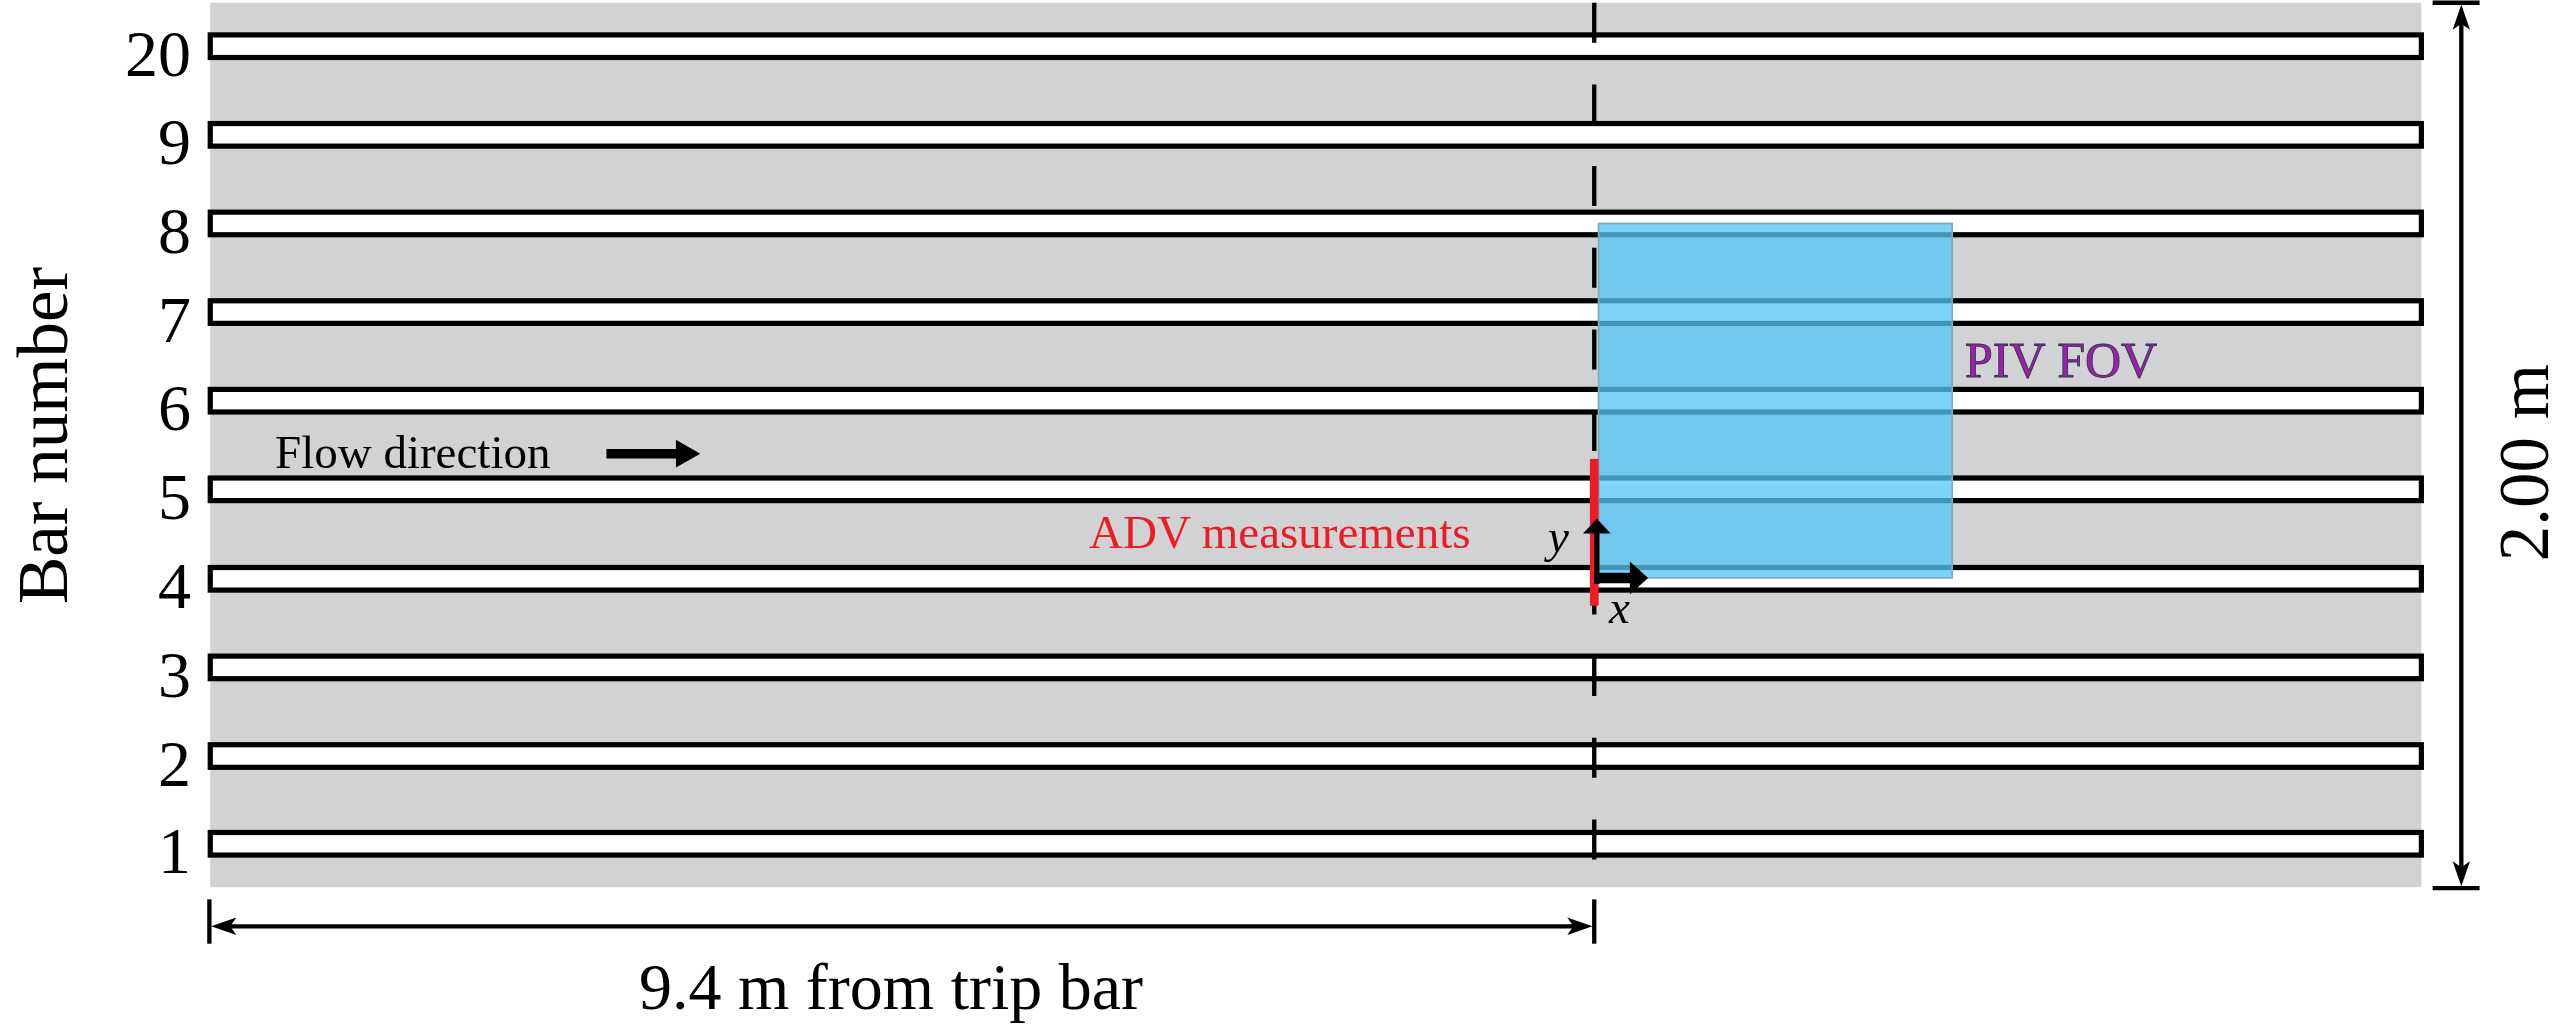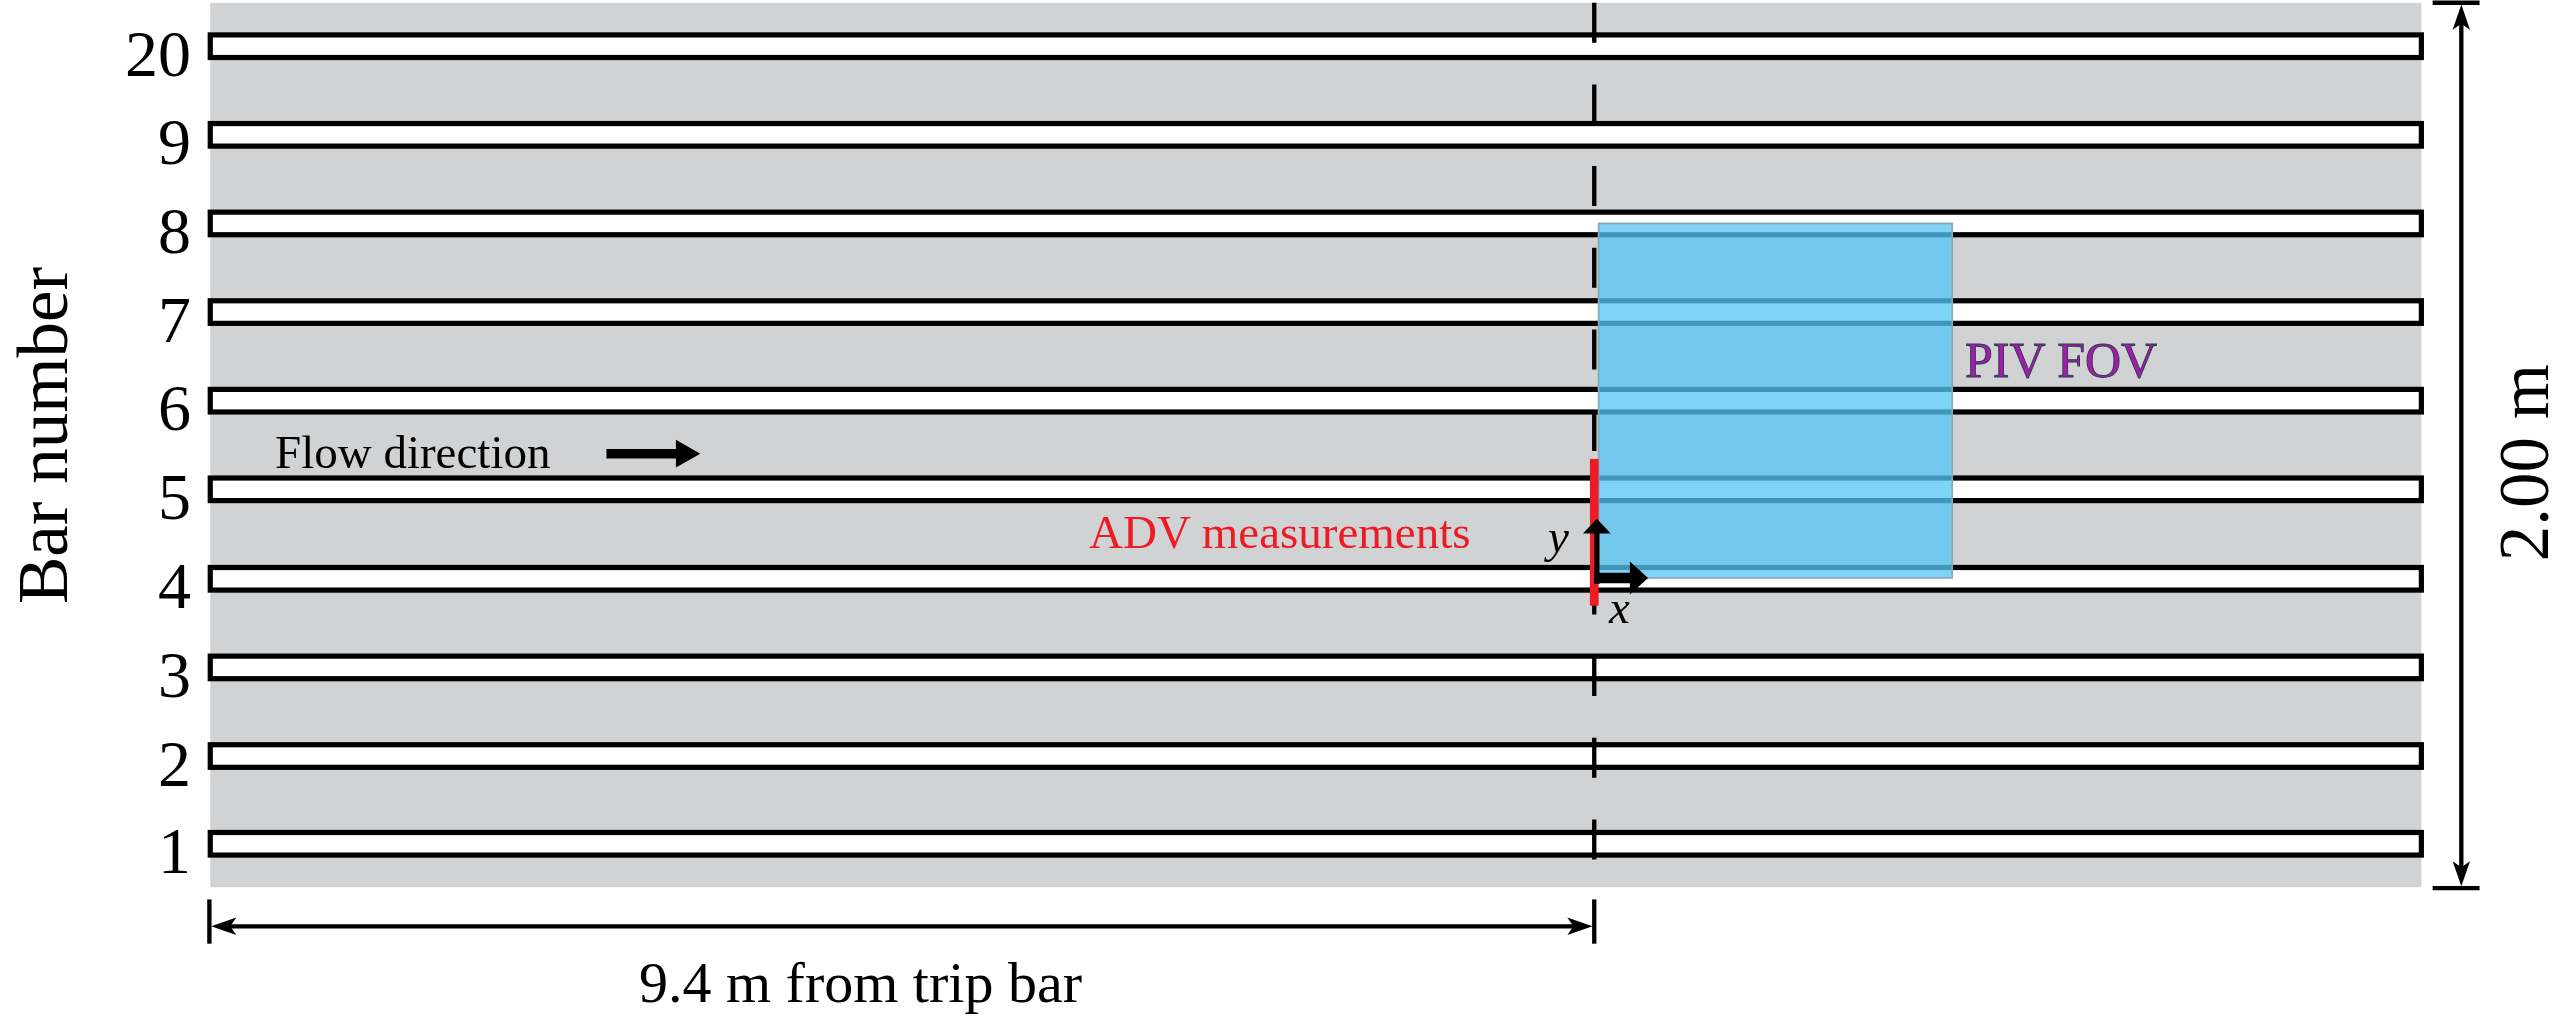--- a/index.html
+++ b/index.html
@@ -83,15 +83,15 @@
 
   <div class="txt" style="left:275px; top:429px; font-size:47px;">Flow direction</div>
 
   <div class="txt" style="left:1548px; top:513px; font-size:47px; font-style:italic;">y</div>
   <div class="txt" style="left:1609px; top:584px; font-size:47px; font-style:italic;">x</div>
 
   <div class="txt" style="left:1965px; top:335px; font-size:50px; color:#a21caf; -webkit-text-stroke:0.9px #2a3a44;">PIV FOV</div>
 
   <div class="rot" style="left:2394px; top:427px; width:261px; text-align:center; font-size:71px; transform:rotate(-90deg);">2.00 m</div>
 
-  <div class="txt" style="left:639px; top:954px; font-size:58px;">9.4 m from trip bar</div>
+  <div class="txt" style="left:639px; top:954px; font-size:66px;">9.4 m from trip bar</div>
 </div>
 
 
 </body></html>

